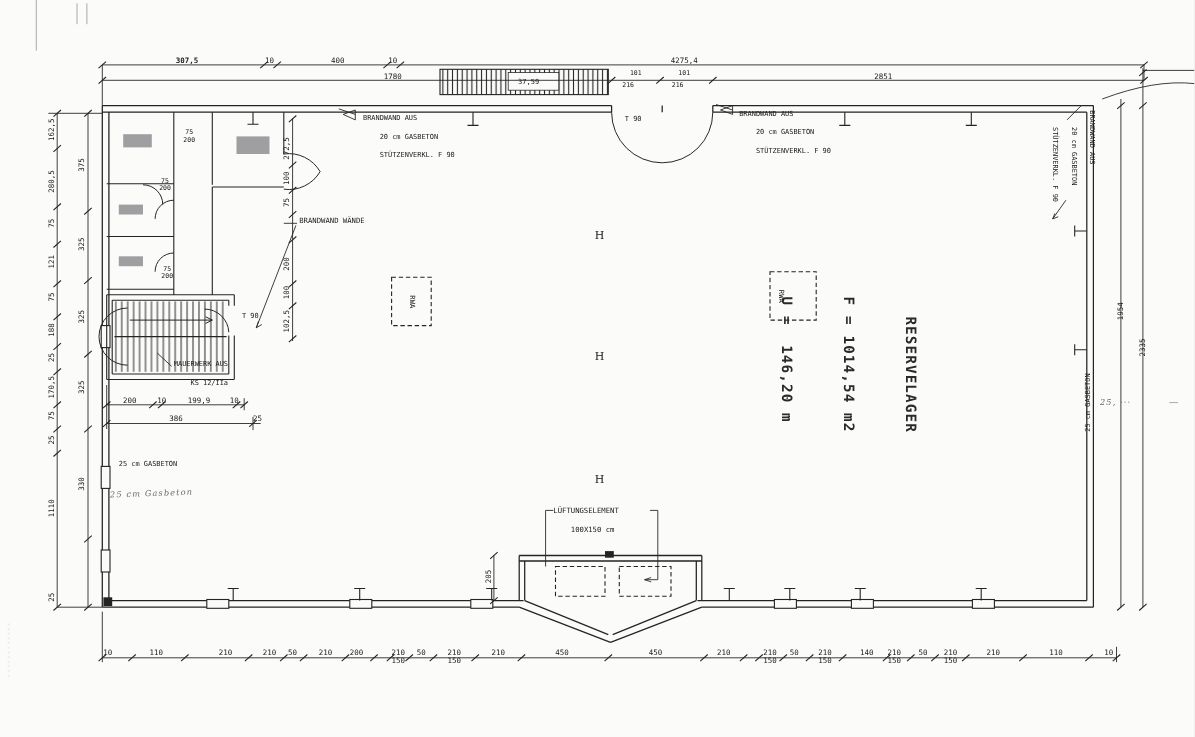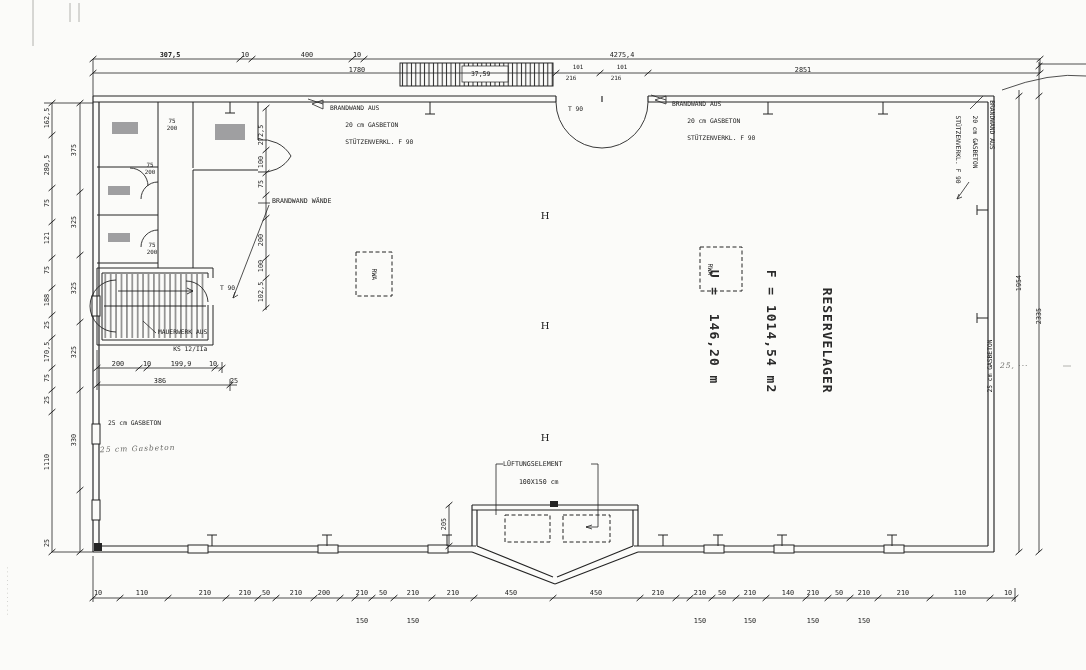--- a/index.html
+++ b/index.html
@@ -7,21 +7,21 @@
          font-family:"DejaVu Sans Mono",monospace;color:#202020;}
   svg{position:absolute;left:0;top:0;}
   .lbl{position:absolute;white-space:pre;color:#202020;font:6.3px/1.35 "DejaVu Sans Mono",monospace;}
   .big{font:13px/1.45 "DejaVu Sans Mono",monospace;letter-spacing:1px;font-weight:bold;color:#2a2a2a;}
   .hand{font:7.5px "DejaVu Serif",serif;font-style:italic;color:#6b6b68;letter-spacing:1px;}
   .host{position:absolute;inset:0;pointer-events:none;}
   .titem,.bitem,.vitem,.ditem,.hcol{position:absolute;font:6.8px "DejaVu Sans Mono",monospace;color:#202020;white-space:pre;}
   .titem,.bitem{transform:translateX(-50%);text-align:center;}
   .row-a .titem{top:51px}.row-b .titem{top:66px}.row-dw .titem{top:63.5px}.row-dh .titem{top:75px}
   .row-s1 .titem{top:360px}.row-s2 .titem{top:377px}
-  .bitem{top:589px}.bitem .sub{display:block;margin-top:20px;}
+  .bitem{top:589px}.bitem .sub{display:block;margin-top:0;}
   .vitem{transform:translate(-50%,-50%) rotate(-90deg);}
   .col-lo .vitem{left:47px}.col-li .vitem{left:74px}.col-int .vitem{left:261px}
   .ditem{transform:translateX(-50%);font-size:5.9px;text-align:center;}
   .ditem .h2{display:block;margin-top:1px;}
   .hcol{font:10px "DejaVu Serif",serif;transform:translate(-50%,-50%);}
   .rot90{transform:rotate(90deg);}
   .vrot{transform:translate(-50%,-50%) rotate(-90deg);}
   .sm{position:absolute;background:#55555a;opacity:.55;filter:blur(.6px);}
   .rsv-name{padding-left:18px;}
   .wm{position:absolute;left:-27px;top:586px;width:70px;text-align:center;color:#b8b8b4;

